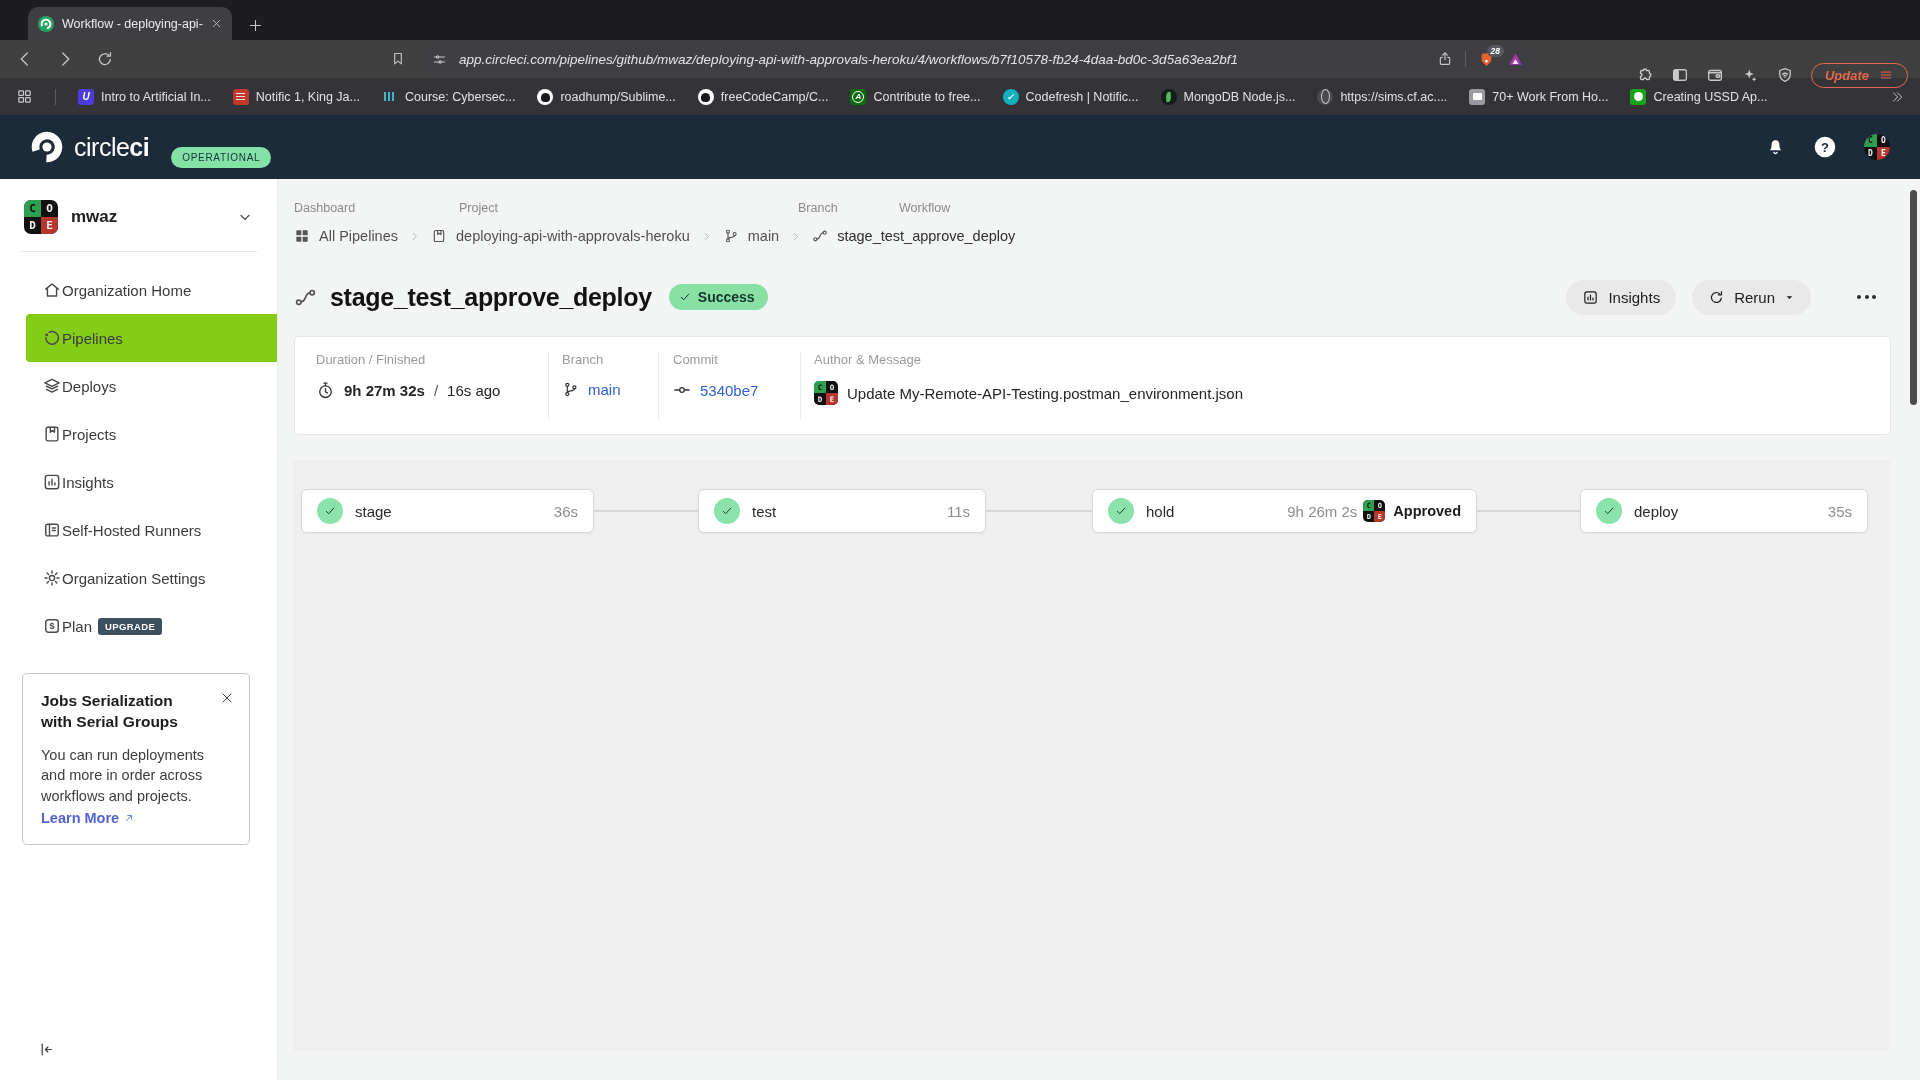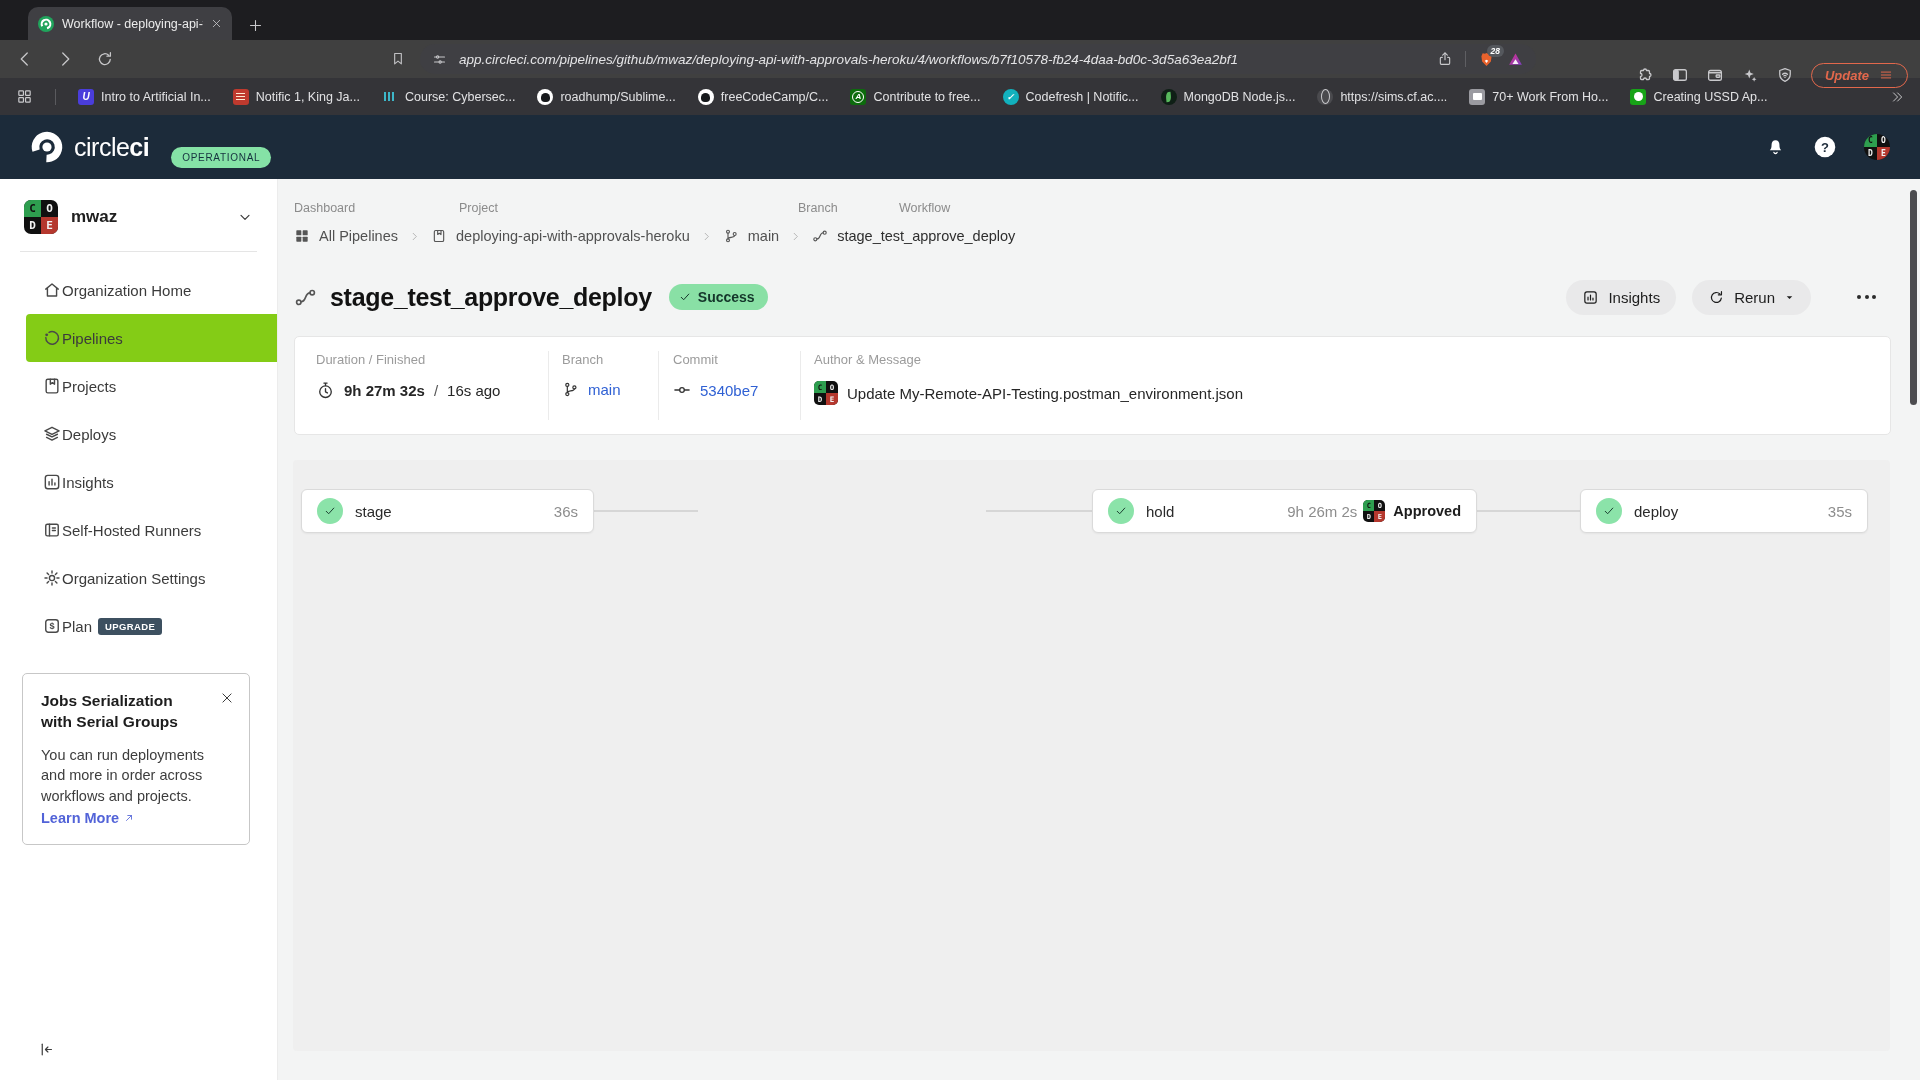--- a/index.html
+++ b/index.html
@@ -373,34 +373,34 @@
               <svg width="20" height="20" viewBox="0 0 24 24" class="ic" stroke-width="2">
                 <path d="M8.4 5.3a7.6 7.6 0 1 1-3.8 6.2"></path>
                 <circle cx="5.6" cy="8.2" r="1.7" fill="currentColor" stroke="none"></circle>
               </svg>
             </span>
           <span>Pipelines</span>
         </div>
         <div class="navitem">
           <span class="nicon">
               <svg width="20" height="20" viewBox="0 0 24 24" class="ic">
+                <path d="M3.5 8.2 12 4l8.5 4.2L12 12.4 3.5 8.2z"></path>
+                <path d="M5.5 12.3 12 15.5l6.5-3.2M5.5 16.1 12 19.3l6.5-3.2"></path>
+              </svg>
+            </span>
+          <span>Deploys</span>
+        </div>
+        <div class="navitem">
+          <span class="nicon">
+              <svg width="20" height="20" viewBox="0 0 24 24" class="ic">
                 <rect x="5" y="3.8" width="14" height="16.4" rx="2"></rect>
                 <path d="M10 3.8v6l2.5-1.8L15 9.8v-6"></path>
               </svg>
             </span>
           <span>Projects</span>
-        </div>
-        <div class="navitem">
-          <span class="nicon">
-              <svg width="20" height="20" viewBox="0 0 24 24" class="ic">
-                <path d="M3.5 8.2 12 4l8.5 4.2L12 12.4 3.5 8.2z"></path>
-                <path d="M5.5 12.3 12 15.5l6.5-3.2M5.5 16.1 12 19.3l6.5-3.2"></path>
-              </svg>
-            </span>
-          <span>Deploys</span>
         </div>
         <div class="navitem">
           <span class="nicon">
               <svg width="20" height="20" viewBox="0 0 24 24" class="ic">
                 <rect x="4" y="4" width="16" height="16" rx="3"></rect>
                 <path d="M8.5 15.5v-4M12 15.5v-7M15.5 15.5v-2.5"></path>
               </svg>
             </span>
           <span>Insights</span>
         </div>
@@ -632,20 +632,29 @@
         <div class="job" style="left:8px;width:293px;">
           <span class="job-check">
               <svg width="14" height="14" viewBox="0 0 24 24" class="ic" stroke-width="2.8" style="color:#1a4031;">
                 <path d="M5.5 12.5l4.2 4.2L18.5 7"></path>
               </svg>
             </span>
           <span class="job-name">stage</span>
           <span class="job-dur">36s</span>
         </div>
 
+        <div class="job" style="left:405px;width:288px;">
+          <span class="job-check">
+              <svg width="14" height="14" viewBox="0 0 24 24" class="ic" stroke-width="2.8" style="color:#1a4031;">
+                <path d="M5.5 12.5l4.2 4.2L18.5 7"></path>
+              </svg>
+            </span>
+          <span class="job-name">test</span>
+          <span class="job-dur">11s</span>
+        </div>
 
         <div class="job" style="left:799px;width:385px;">
           <span class="job-check">
               <svg width="14" height="14" viewBox="0 0 24 24" class="ic" stroke-width="2.8" style="color:#1a4031;">
                 <path d="M5.5 12.5l4.2 4.2L18.5 7"></path>
               </svg>
             </span>
           <span class="job-name">hold</span>
           <span class="job-dur">9h 26m 2s</span>
           <span class="job-approved">

